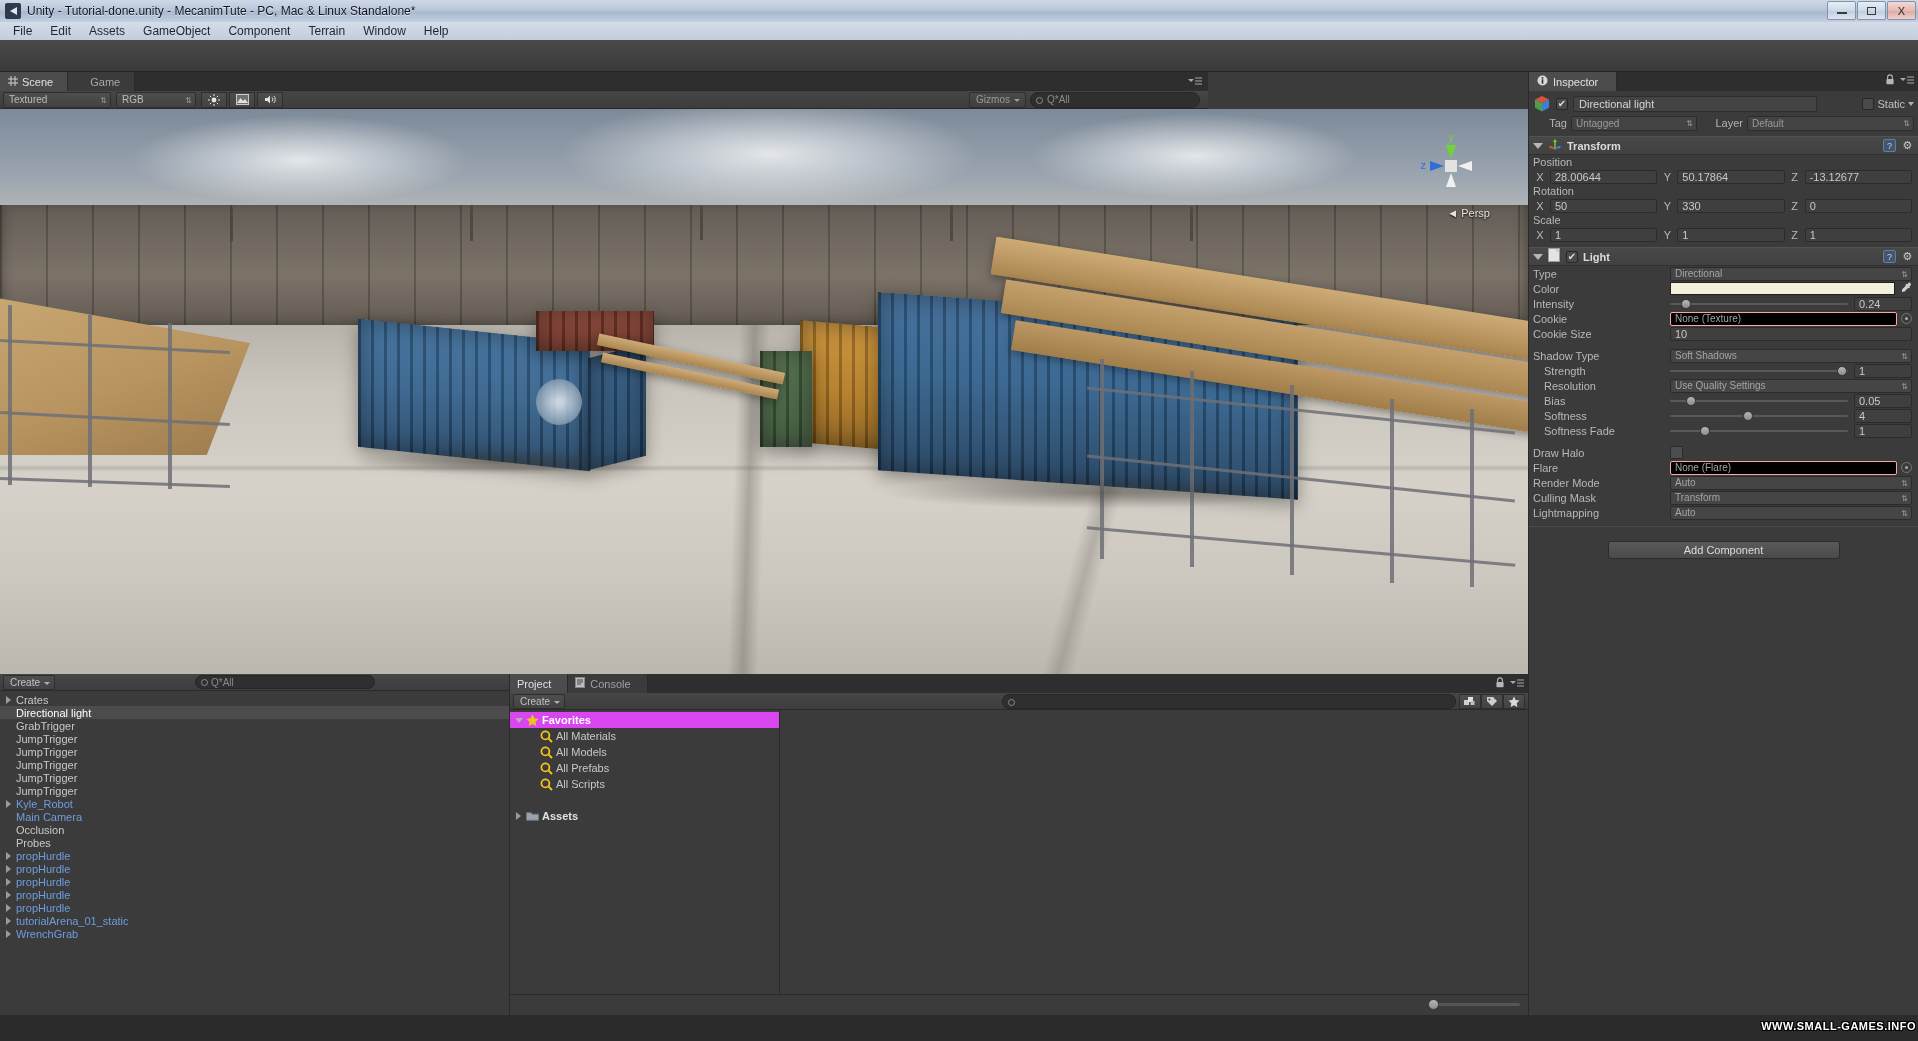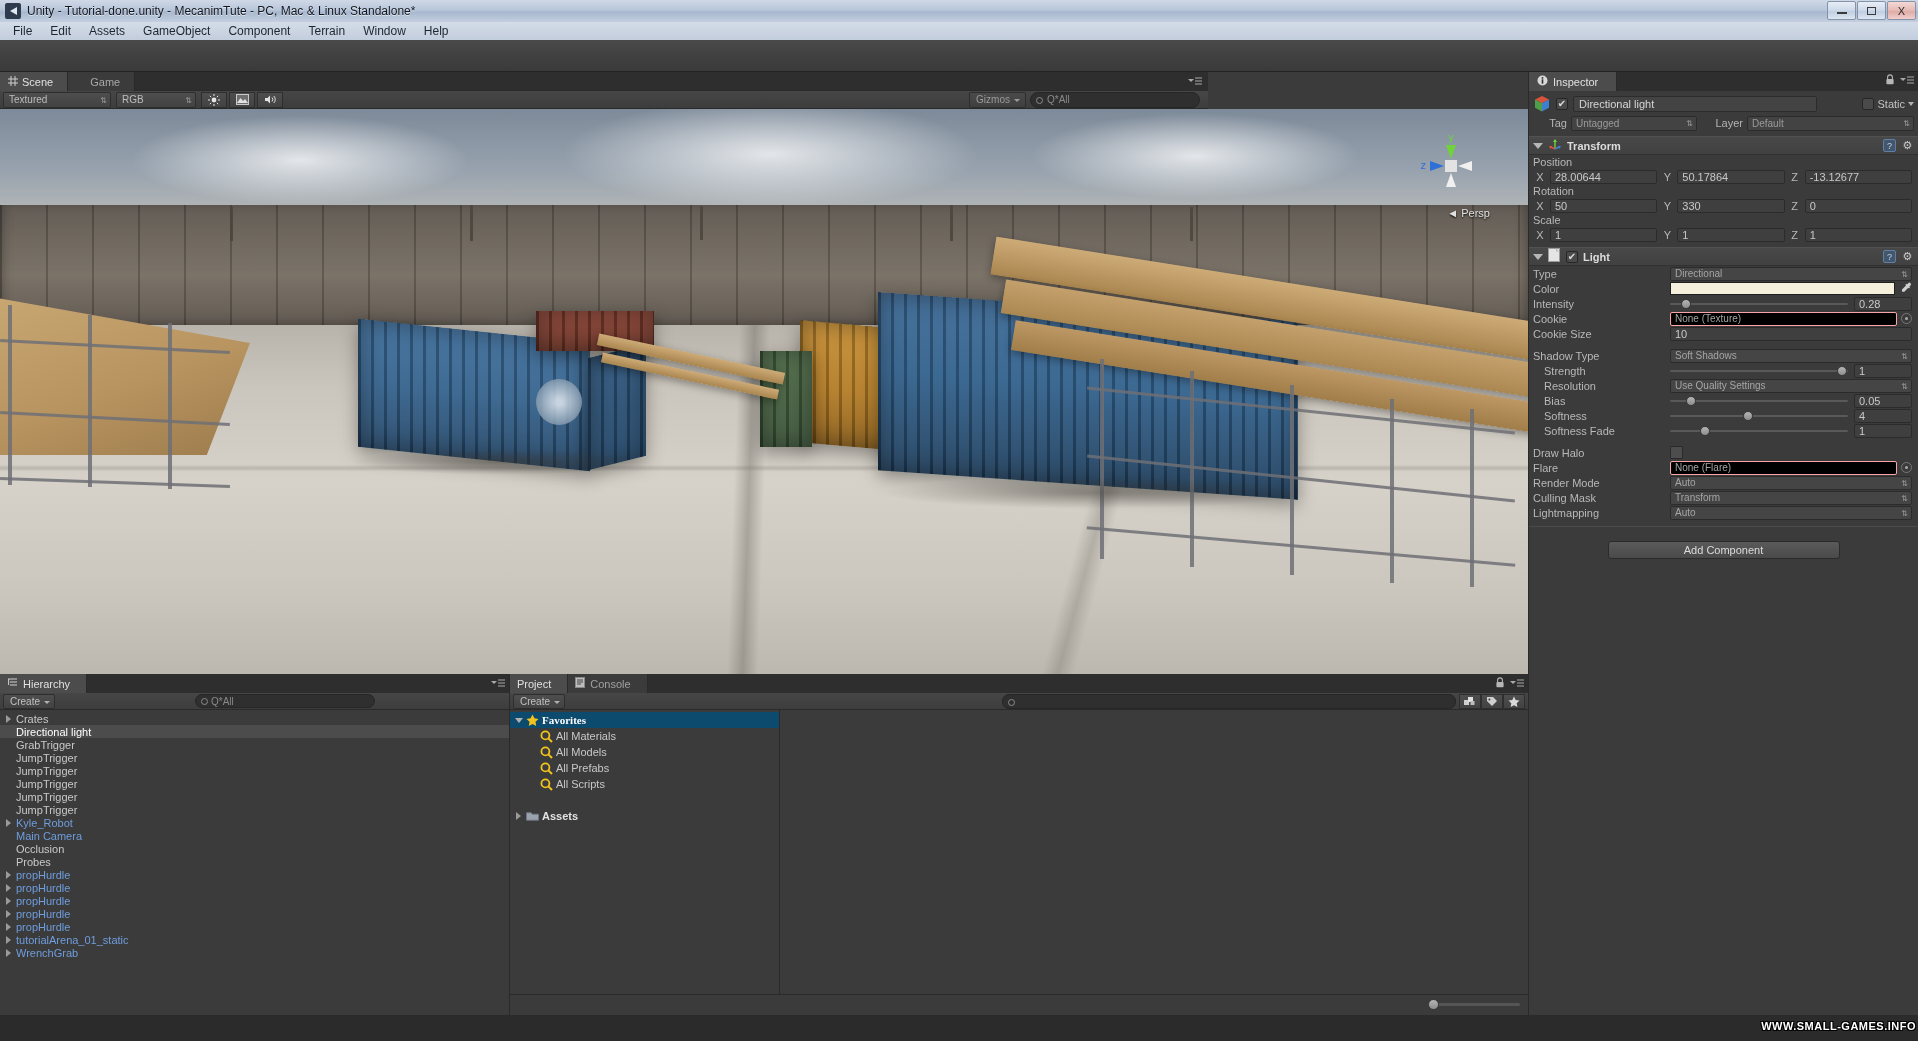--- a/index.html
+++ b/index.html
@@ -382,21 +382,21 @@
     position:absolute; left:510px; top:674px; width:1018px; height:341px;
     background:#3b3b3b;
   }
   .proj-split { display:flex; height: 303px; }
   .proj-left { width:270px; border-right:1px solid #2a2a2a; padding-top:2px;}
   .proj-right { flex:1; background:#3b3b3b; position:relative;}
   .prow {
     height:16px; display:flex; align-items:center; padding-left:4px; gap:3px;
     font-size:11px; white-space:nowrap;
   }
-  .prow.selected { background:#0c4a6e;font-family:Liberation Serif, serif; }
+  .prow.selected { background:#d946ef; }
   .prow .twist { width:9px; flex:none; display:flex;align-items:center;justify-content:center;}
   .prow .twist.down:after{
     content:""; width:0;height:0;border-left:4px solid transparent;border-right:4px solid transparent;
     border-top:5px solid #b0b0b0;
   }
   .prow .twist.right:after{
     content:""; width:0;height:0;border-top:4px solid transparent;border-bottom:4px solid transparent;
     border-left:5px solid #9a9a9a;
   }
   .plabel { color:#c8c8c8; }
@@ -849,21 +849,21 @@
         </span>
       </div>
 
       <div class="prop-row">
         <span class="prop-label">Intensity</span>
         <span class="prop-ctrl slider-wrap">
           <span class="slider">
             <span class="track"></span>
             <span class="knob" style="left:6%"></span>
           </span>
-          <span class="slider-val">0.28</span>
+          <span class="slider-val">0.24</span>
         </span>
       </div>
 
       <div class="prop-row">
         <span class="prop-label">Cookie</span>
         <span class="prop-ctrl">
           <span class="obj-field">None (Texture)</span>
           <span class="obj-pick"></span>
         </span>
       </div>
@@ -990,40 +990,20 @@
 
       <div class="comp-divider"></div>
 
       <div class="add-comp-wrap">
         <div class="add-comp">Add Component</div>
       </div>
     </div>
   </div>
 
   <div class="hierarchy">
-    <div class="panel-tabrow">
-      <div class="panel-tab active">
-        <span>
-          <svg width="11" height="10" viewBox="0 0 11 10">
-              <path d="M1 1h9M3 4h7M3 7h7" stroke="#cfcfcf" stroke-width="1.2"></path>
-              <path d="M1.6 1v6" stroke="#cfcfcf" stroke-width="1"></path>
-            </svg>
-        </span>
-        <span>Hierarchy</span>
-      </div>
-      <div style="flex:1;background:#2e2e2e;"></div>
-      <div class="panel-tools">
-        <span>
-          <svg width="14" height="9" viewBox="0 0 14 9">
-              <path d="M0 2l3 3 3-3z" fill="#a8a8a8"></path>
-              <path d="M7 1h7M7 4h7M7 7h7" stroke="#a8a8a8" stroke-width="1.2"></path>
-            </svg>
-        </span>
-      </div>
-    </div>
 
     <div class="create-bar">
       <div class="create-btn">
         <span>Create</span>
         <span class="arr"></span>
       </div>
       <div class="hsearch">Q*All</div>
     </div>
 
     <div class="tree" id="hierarchy-tree">

